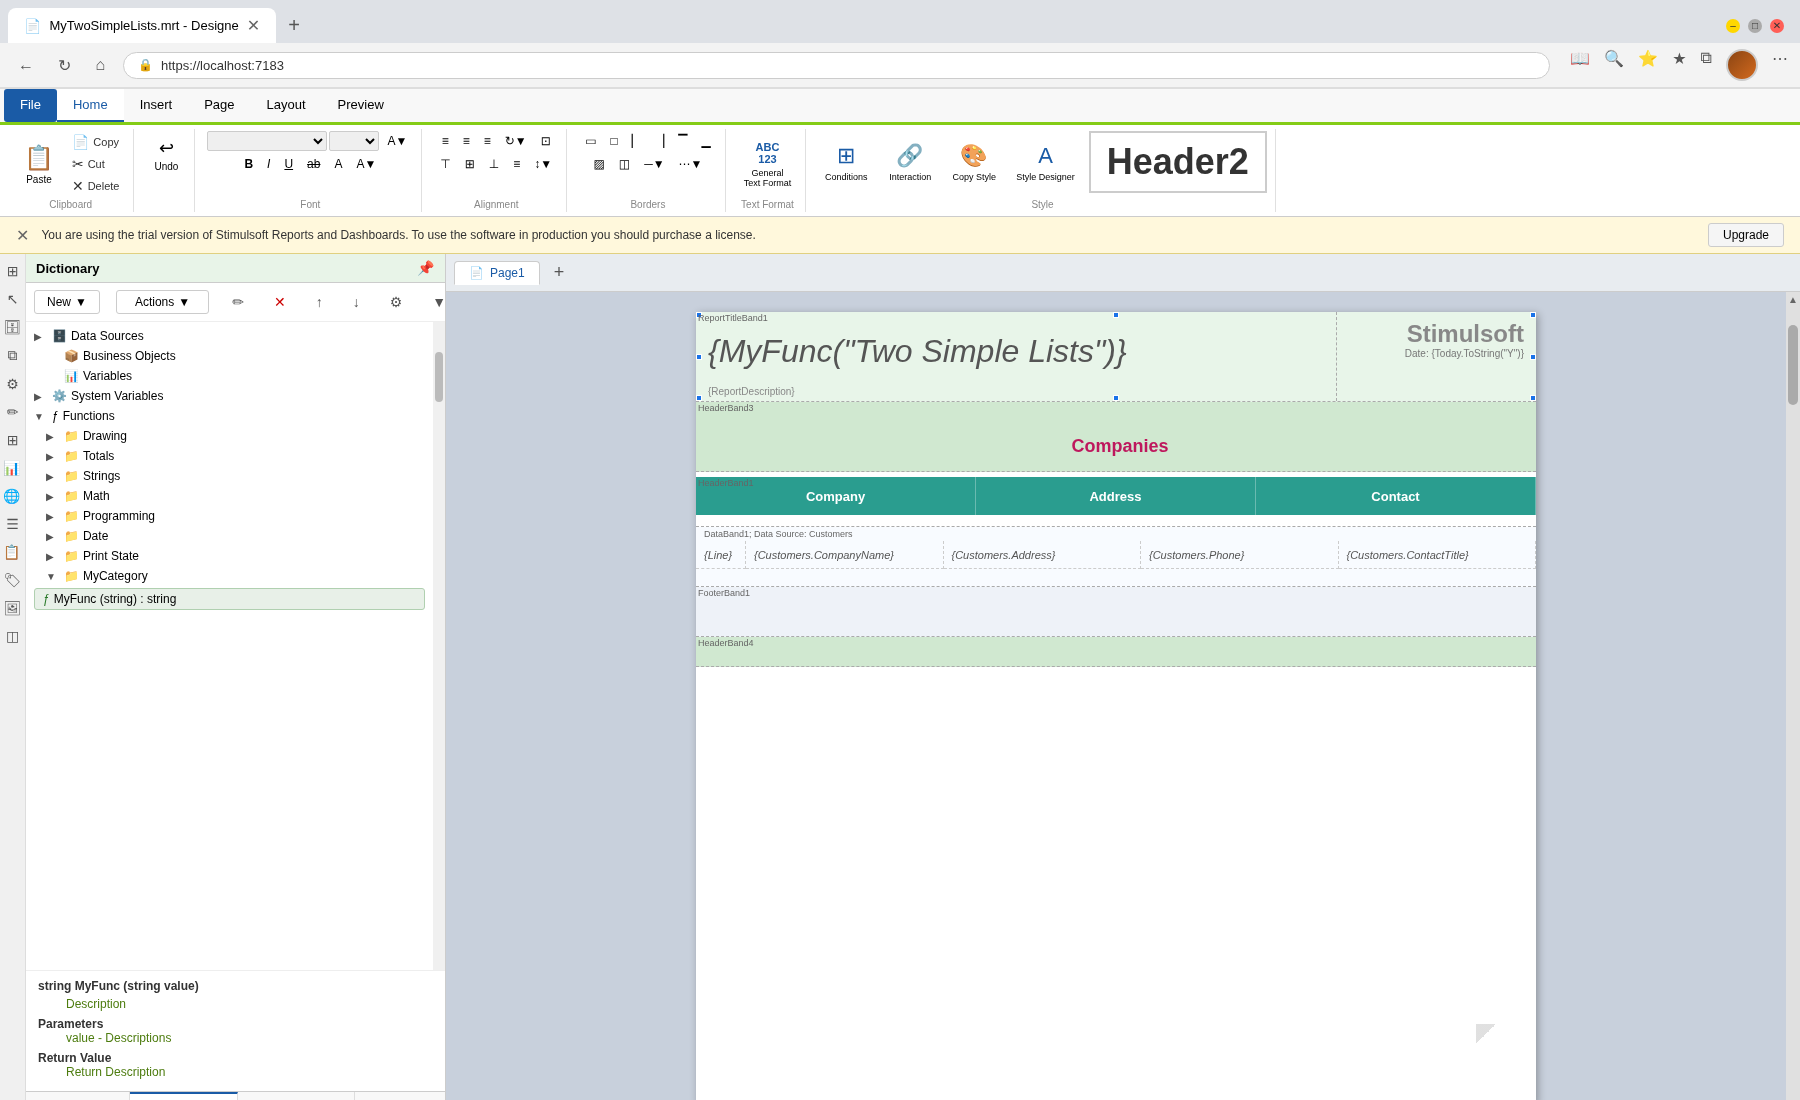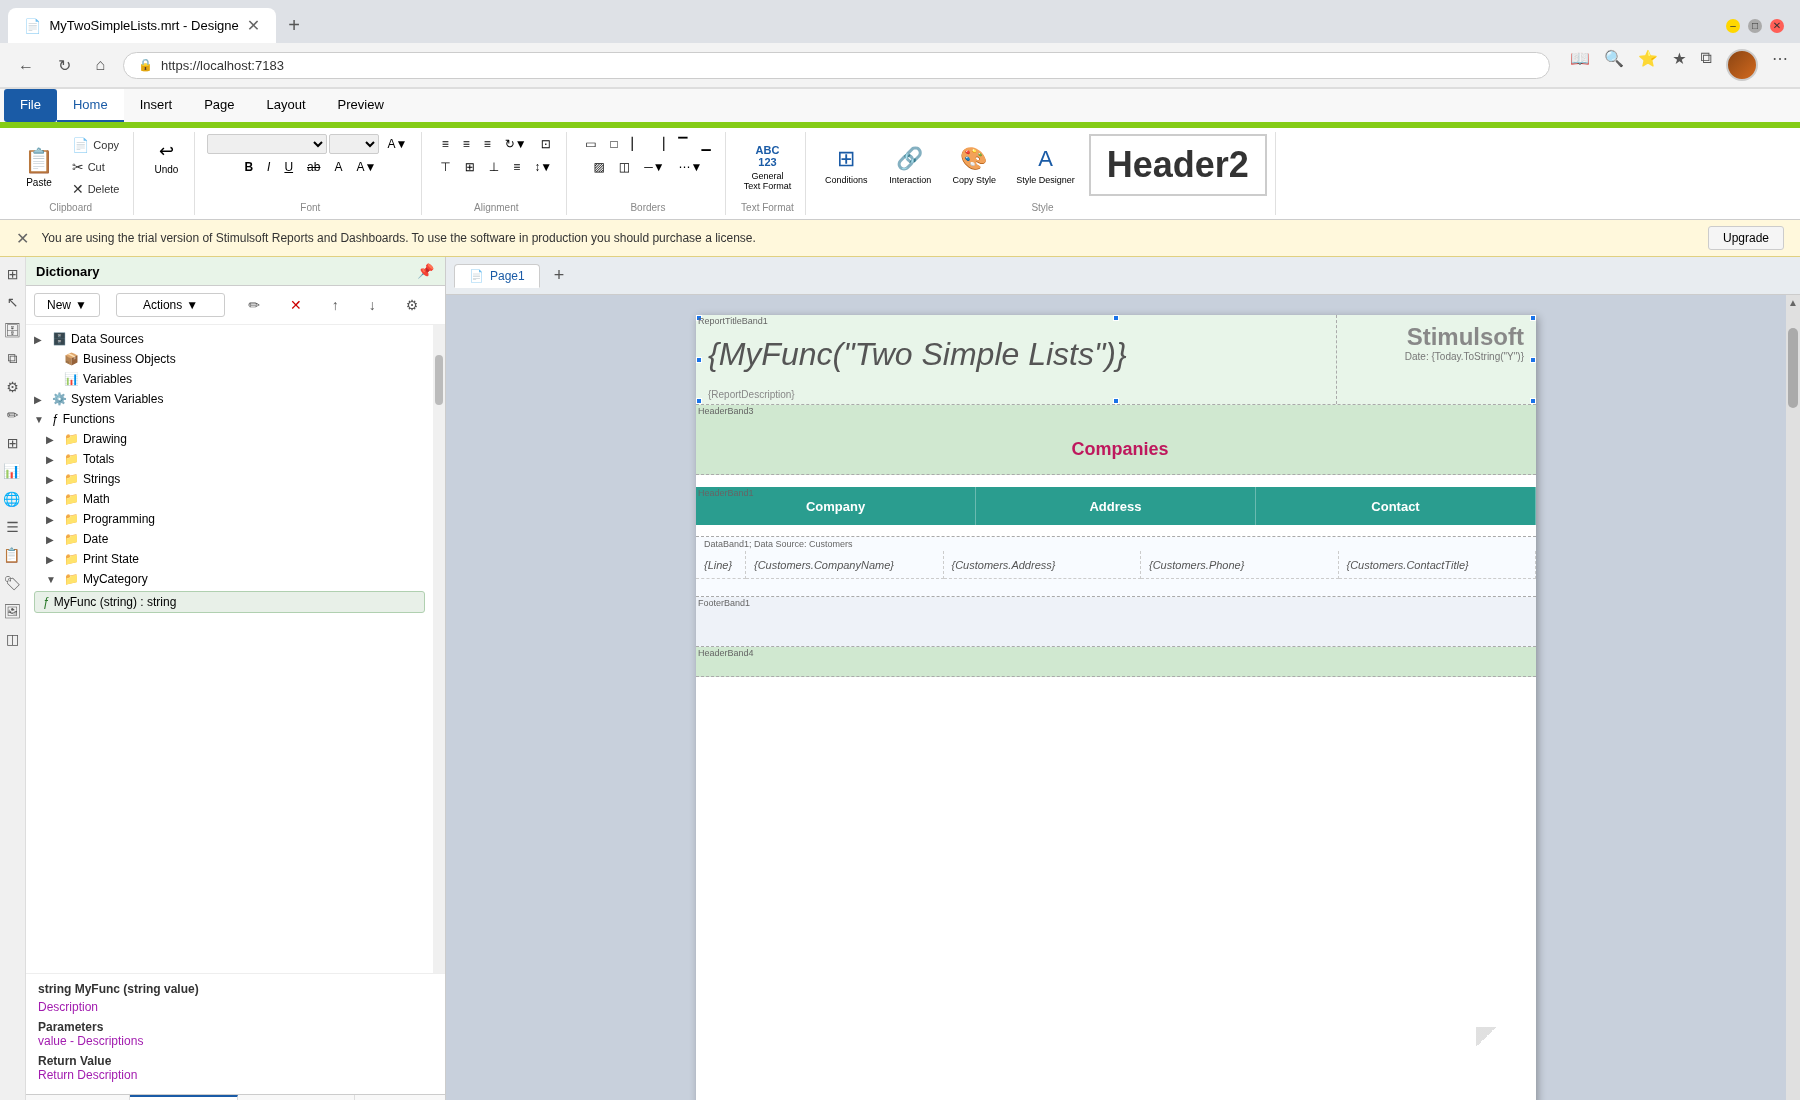--- a/index.html
+++ b/index.html
@@ -20,21 +20,21 @@
     .address-bar { display: flex; align-items: center; padding: 6px 12px; gap: 12px; background: #f3f3f3; border-bottom: 1px solid #ddd; }
     .nav-btn { background: none; border: none; cursor: pointer; font-size: 16px; color: #555; padding: 4px 6px; border-radius: 4px; }
     .url-box { flex: 1; display: flex; align-items: center; background: white; border: 1px solid #ccc; border-radius: 20px; padding: 5px 14px; gap: 8px; }
     .url-text { flex: 1; font-size: 13px; color: #333; }
     .address-icons { display: flex; gap: 14px; margin-left: 8px; }
     .addr-icon { color: #555; font-size: 16px; cursor: pointer; }
     .profile-circle { width: 32px; height: 32px; border-radius: 50%; background: linear-gradient(135deg, #8b4513, #d2691e); border: 2px solid #ccc; }
 
     
     .ribbon { background: white; border-bottom: 1px solid #ccc; }
-    .ribbon-tabs { display: flex; background: #f8f8f8; border-bottom: 6px solid #84cc16; padding-left: 4px; }
+    .ribbon-tabs { display: flex; background: #f8f8f8; border-bottom: 3px solid #84cc16; padding-left: 4px; }
     .ribbon-tab { padding: 8px 16px; font-size: 13px; cursor: pointer; border-bottom: 2px solid transparent; }
     .ribbon-tab.active { background: white; color: #1a5ba6; border-bottom: 2px solid #1a5ba6; font-weight: 500; }
     .ribbon-content { display: flex; align-items: stretch; padding: 4px 8px; gap: 4px; min-height: 88px; }
     .ribbon-group { display: flex; flex-direction: column; align-items: center; padding: 2px 8px; border-right: 1px solid #e0e0e0; position: relative; }
     .ribbon-group-label { font-size: 10px; color: #888; margin-top: auto; padding-top: 2px; }
     .ribbon-group-content { display: flex; align-items: center; gap: 4px; flex: 1; }
     .ribbon-btn-large { display: flex; flex-direction: column; align-items: center; justify-content: center; padding: 4px 8px; cursor: pointer; border-radius: 3px; min-width: 44px; font-size: 10px; gap: 2px; }
     .ribbon-btn-large .btn-icon { font-size: 24px; color: #1a5ba6; }
     .ribbon-btn-small { display: flex; align-items: center; gap: 4px; padding: 2px 6px; cursor: pointer; border-radius: 3px; font-size: 11px; color: #333; }
     .ribbon-btn-small .icon { font-size: 14px; }
@@ -59,31 +59,31 @@
 
     
     .left-sidebar { width: 26px; background: #f0f0f0; border-right: 1px solid #ddd; display: flex; flex-direction: column; align-items: center; padding: 4px 0; gap: 2px; }
     .sidebar-icon { font-size: 14px; color: #555; padding: 5px; cursor: pointer; border-radius: 3px; }
 
     
     .dictionary-panel { width: 420px; background: white; border-right: 1px solid #ccc; display: flex; flex-direction: column; }
     .dict-header { background: #e8f4e8; padding: 6px 10px; font-weight: bold; font-size: 13px; display: flex; align-items: center; justify-content: space-between; border-bottom: 1px solid #ccc; }
     .dict-toolbar { display: flex; align-items: center; gap: 16px; padding: 6px 8px; border-bottom: 1px solid #eee; }
     .dict-btn { padding: 4px 12px; background: white; border: 1px solid #ccc; border-radius: 3px; cursor: pointer; font-size: 12px; display: flex; align-items: center; gap: 4px; }
-    .dict-dropdown { padding: 4px 26px; background: white; border: 1px solid #ccc; border-radius: 3px; cursor: pointer; font-size: 12px; display: flex; align-items: flex-end; gap: 4px; }
+    .dict-dropdown { padding: 4px 18px; background: white; border: 1px solid #ccc; border-radius: 3px; cursor: pointer; font-size: 12px; display: flex; align-items: flex-end; gap: 4px; }
     .dict-icon-btn { padding: 4px 6px; background: none; border: 1px solid transparent; border-radius: 3px; cursor: pointer; font-size: 14px; color: #555; }
     .dict-tree { flex: 1; overflow-y: auto; padding: 4px 0; }
     .tree-item { display: flex; align-items: center; gap: 4px; padding: 3px 8px; cursor: pointer; font-size: 12px; }
     .tree-item .expand { font-size: 10px; color: #555; width: 14px; }
     .tree-indent { padding-left: 20px; }
     .tree-indent2 { padding-left: 36px; }
     .func-item { display: flex; align-items: center; gap: 4px; padding: 3px 8px; cursor: pointer; font-size: 12px; background: #e8f0e8; border: 1px solid #b0d0b0; border-radius: 3px; margin: 2px 8px; }
     .dict-info { padding: 8px 12px; border-top: 1px solid #eee; font-size: 12px; color: #333; }
     .dict-info h4 { font-size: 12px; font-weight: bold; margin-bottom: 4px; }
-    .dict-info p { color: #a21caf; margin-bottom: 4px; }
+    .dict-info p { color: #4d7c0f; margin-bottom: 4px; margin-left: 28px; }
     .dict-info .section-title { font-weight: bold; margin-top: 6px; }
 
     
     .content-area { flex: 1; display: flex; flex-direction: column; background: #d0d8e0; overflow: hidden; }
     .page-tabs { display: flex; align-items: center; padding: 4px 8px; gap: 4px; background: #e8ecf0; border-bottom: 1px solid #ccc; }
     .page-tab { display: flex; align-items: center; gap: 6px; padding: 4px 14px; background: white; border: 1px solid #ccc; border-radius: 4px 4px 0 0; font-size: 12px; cursor: pointer; }
     .page-tab.active { border-bottom-color: white; background: white; color: #1a5ba6; font-weight: 500; }
     .add-page { padding: 4px 10px; background: none; border: none; font-size: 18px; cursor: pointer; color: #555; }
     .canvas-area { flex: 1; overflow: auto; padding: 20px; background: #c8d0dc; display: flex; justify-content: center; position: relative; }
     .right-scroll { width: 14px; background: #e0e0e0; display: flex; flex-direction: column; align-items: center; padding: 2px 0; }
@@ -501,21 +501,21 @@
             <div class="selection-handle" style="bottom:0;right:0;"></div>
           </div>
 
           <div class="band header-band header-band3" style="height:70px;">
             <div class="band-label">HeaderBand3</div>
             <div class="companies-text" style="padding-top:20px;">Companies</div>
           </div>
 
           <div class="band" style="height:50px;">
             <div class="band-label">HeaderBand1</div>
-            <div class="col-header-band" style="height:38px;margin-top:12px;">
+            <div class="col-header-band" style="height:38px;margin-top:5px;">
               <div class="col-header">Company</div>
               <div class="col-header">Address</div>
               <div class="col-header">Contact</div>
             </div>
           </div>
 
           <div class="band data-band" style="height:60px;">
             <div class="data-band-label">DataBand1; Data Source: Customers</div>
             <div class="data-row" style="margin-left:0;font-style:italic;">
               <div class="data-cell" style="max-width:50px;">{Line}</div>

